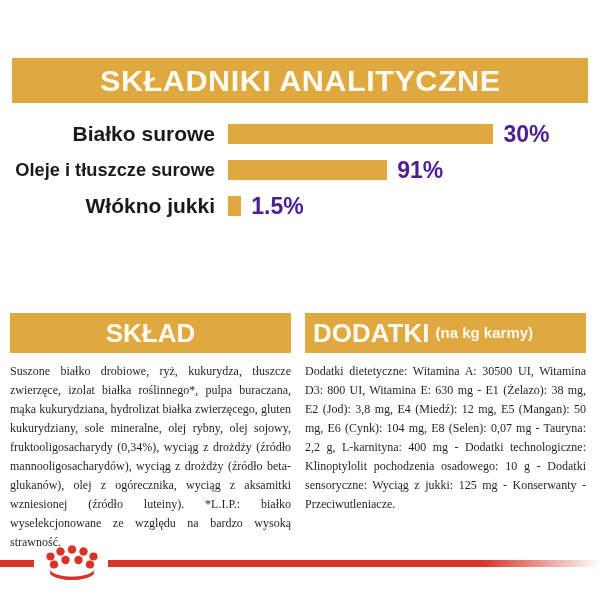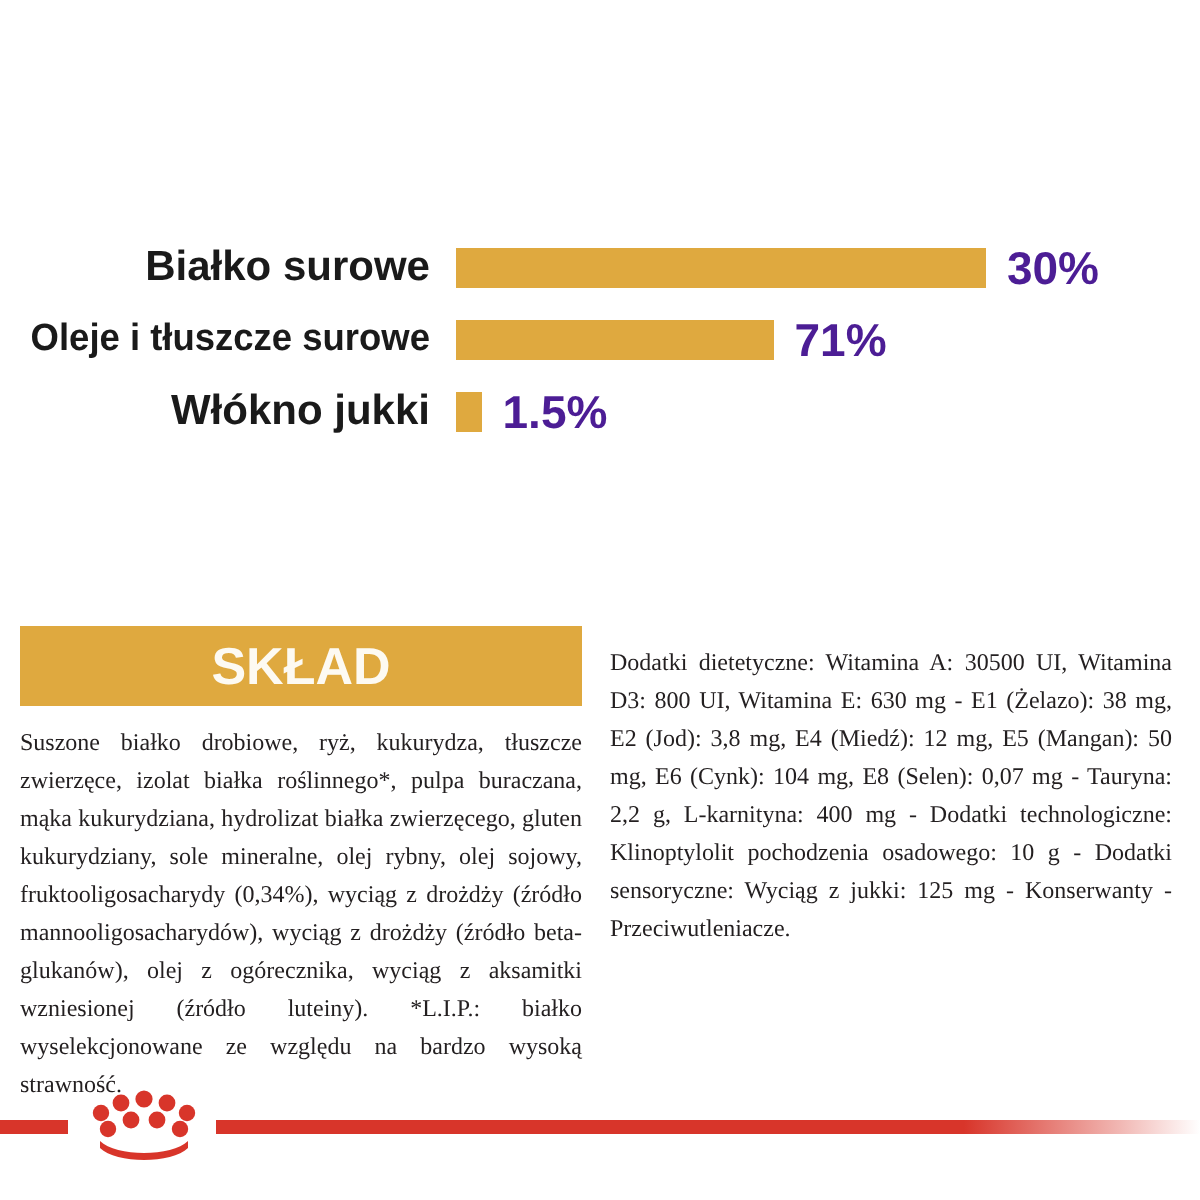--- a/index.html
+++ b/index.html
@@ -177,36 +177,39 @@
     top: -14px;
     width: 64px;
     height: 40px;
   }
 </style>
 </head>
 <body>
 
 <div class="page">
 
+  <div class="banner">
+    <span class="banner-title">SKŁADNIKI ANALITYCZNE</span>
+  </div>
 
   <div class="chart">
 
     <div class="chart-row r0">
       <span class="chart-label">Białko surowe</span>
       <span class="bar-track">
         <span class="bar" id="bar0" style="width: 265.455px;"></span>
         <span class="bar-value">30%</span>
       </span>
     </div>
 
     <div class="chart-row r1">
       <span class="chart-label">Oleje i tłuszcze surowe</span>
       <span class="bar-track">
         <span class="bar" id="bar1" style="width: 159.273px;"></span>
-        <span class="bar-value">71%</span>
+        <span class="bar-value">91%</span>
       </span>
     </div>
 
     <div class="chart-row r2">
       <span class="chart-label">Włókno jukki</span>
       <span class="bar-track">
         <span class="bar" id="bar2" style="width: 13.2727px;"></span>
         <span class="bar-value">1.5%</span>
       </span>
     </div>
@@ -216,20 +219,24 @@
   <div class="cols">
 
     <div class="col">
       <div class="col-head left">
         <span class="col-head-title">SKŁAD</span>
       </div>
       <div class="col-body">Suszone białko drobiowe, ryż, kukurydza, tłuszcze zwierzęce, izolat białka roślinnego*, pulpa buraczana, mąka kukurydziana, hydrolizat białka zwierzęcego, gluten kukurydziany, sole mineralne, olej rybny, olej sojowy, fruktooligosacharydy (0,34%), wyciąg z drożdży (źródło mannooligosacharydów), wyciąg z drożdży (źródło beta-glukanów), olej z ogórecznika, wyciąg z aksamitki wzniesionej (źródło luteiny). *L.I.P.: białko wyselekcjonowane ze względu na bardzo wysoką strawność.</div>
     </div>
 
     <div class="col">
+      <div class="col-head right">
+        <span class="col-head-title">DODATKI</span>
+        <span class="col-head-sub">(na kg karmy)</span>
+      </div>
       <div class="col-body right-col">Dodatki dietetyczne: Witamina A: 30500 UI, Witamina D3: 800 UI, Witamina E: 630 mg - E1 (Żelazo): 38 mg, E2 (Jod): 3,8 mg, E4 (Miedź): 12 mg, E5 (Mangan): 50 mg, E6 (Cynk): 104 mg, E8 (Selen): 0,07 mg - Tauryna: 2,2 g, L-karnityna: 400 mg - Dodatki technologiczne: Klinoptylolit pochodzenia osadowego: 10 g - Dodatki sensoryczne: Wyciąg z jukki: 125 mg - Konserwanty - Przeciwutleniacze.</div>
     </div>
 
   </div>
 
   <div class="logo-bar">
     <span class="rule-left"></span>
     <span class="rule-right"></span>
     <span class="crown">
       <svg viewBox="0 0 64 40" width="64" height="40" aria-hidden="true">

